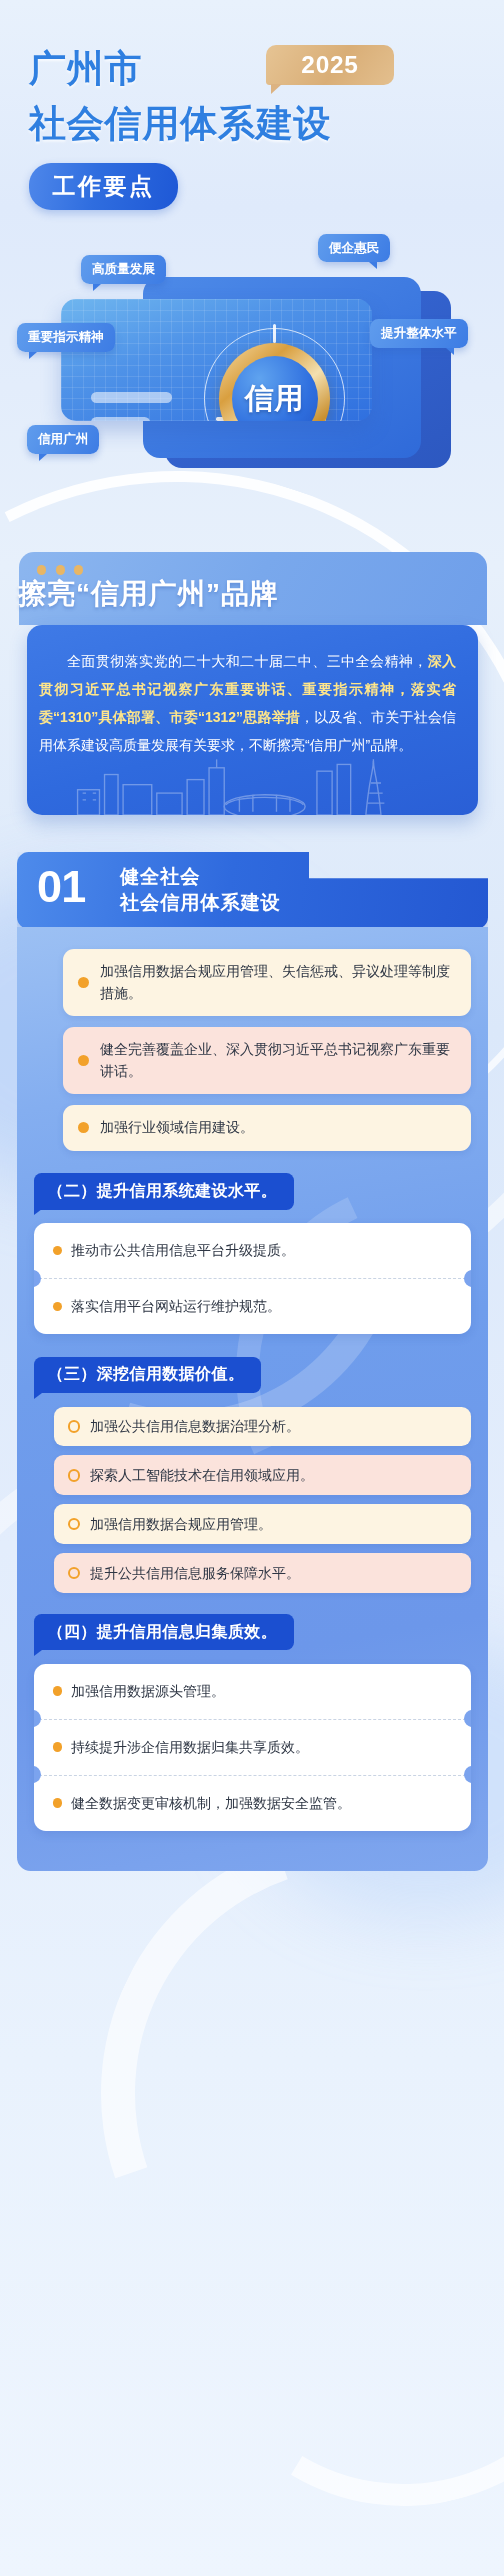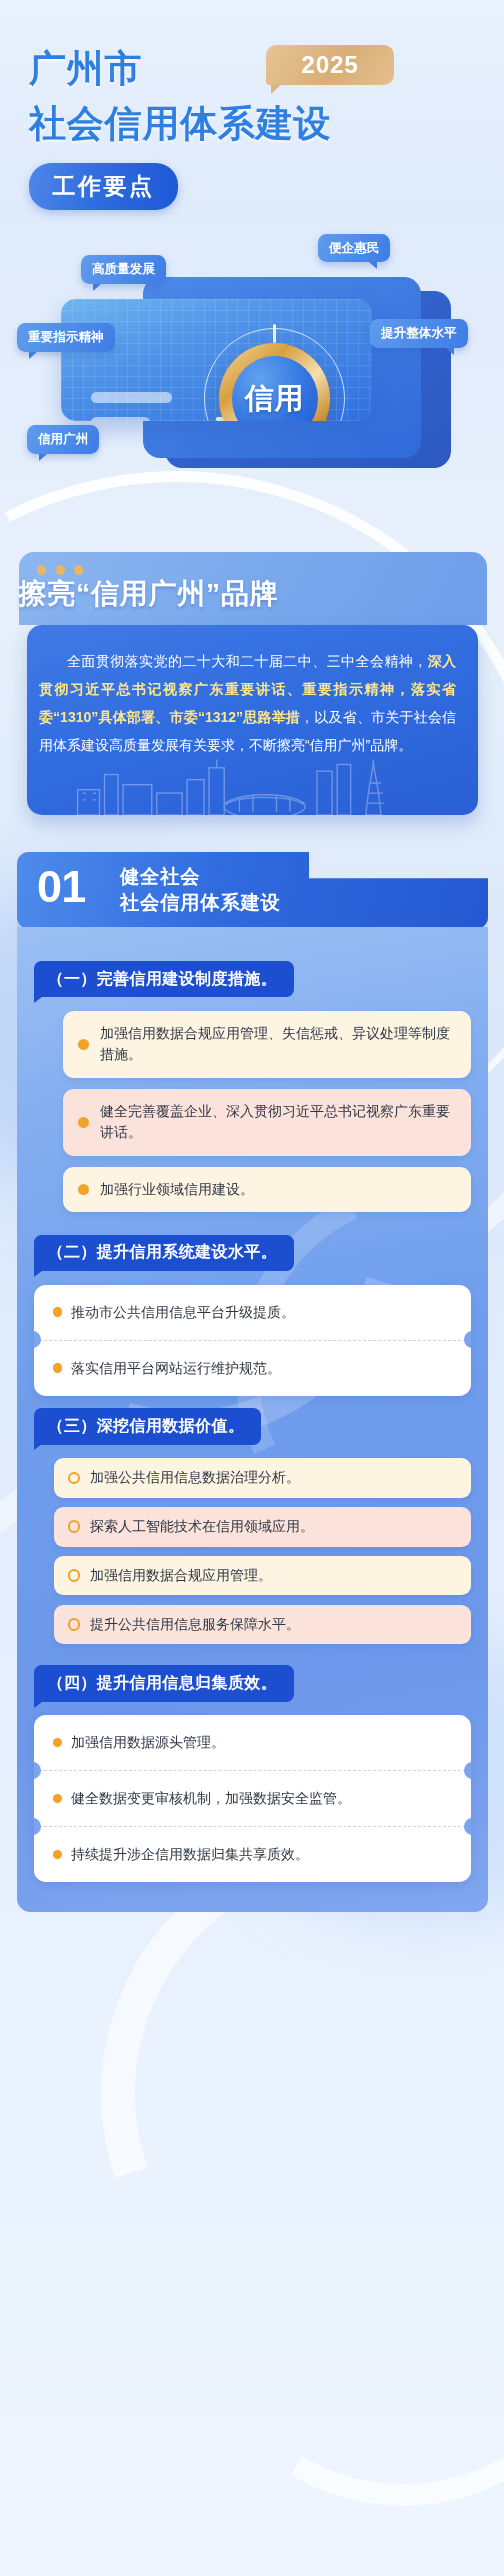--- a/index.html
+++ b/index.html
@@ -150,21 +150,21 @@
   .card-item{ display:flex; align-items:center; gap:11px; border-radius:11px;
         padding:11.8px 15px; margin:0 0 11px 29px; box-shadow:0 2.5px 5.9px rgba(40,80,170,.12); }
   .card-item.cream{ background:#fdf4e2; }
   .card-item.pink{  background:#fbe3dc; }
   .bullet{ width:11px; height:11px; border-radius:50%; background:#f2a12a; flex:0 0 auto; }
   .bullet.ring{ width:12.6px; height:12.6px; border-radius:50%; background:transparent;
         border:2.9px solid #f2a12a; }
   .card-text{ color:#2e3644; font-size:14px; line-height:1.55; }
 
   
-  .ticket{ position:relative; background:#fff; border-radius:11.8px; margin:0 0 1px 0;
+  .ticket{ position:relative; background:#fff; border-radius:11.8px; margin:0 0 11px 0;
         box-shadow:0 3.4px 8.4px rgba(40,80,170,.14); overflow:hidden; }
   .ticket-row{ position:relative; display:flex; align-items:center; gap:9.3px; padding:17px 18.5px; }
   .ticket-row + .ticket-row{ border-top:1.7px dashed #c9d4e4; }
   .ticket-row + .ticket-row::before,
   .ticket-row + .ticket-row::after{ content:""; position:absolute; top:-9.3px; width:17px; height:17px;
         border-radius:50%; background:#7ba3ee; }
   .ticket-row + .ticket-row::before{ left:-10px; }
   .ticket-row + .ticket-row::after{ right:-10px; }
   .ticket .bullet{ width:9.3px; height:9.3px; }
   .ticket-text{ color:#2e3644; font-size:14px; line-height:1.5; }
@@ -258,21 +258,21 @@
     <div class="sec-head-bg"></div>
     <div class="sec-num">01</div>
     <div class="sec-titles">
       <div class="sec-t1">健全社会</div>
       <div class="sec-t2">社会信用体系建设</div>
     </div>
   </div>
   <div class="panel">
     <div class="panel-swoosh"></div>
     <div class="panel-swoosh2"></div>
-    <div id="subsections"><div class="sub-head">（一）完善信用建设制度措施。</div><div class="items">
+    <div id="subsections"><div class="items">
           <div class="card-item cream">
             <span class="bullet"></span>
             <span class="card-text">加强信用数据合规应用管理、失信惩戒、异议处理等制度措施。</span>
           </div>
           <div class="card-item pink">
             <span class="bullet"></span>
             <span class="card-text">健全完善覆盖企业、深入贯彻习近平总书记视察广东重要讲话。</span>
           </div>
           <div class="card-item cream">
             <span class="bullet"></span>
@@ -307,23 +307,23 @@
             <span class="stripe-text">提升公共信用信息服务保障水平。</span>
           </div>
         </div><div class="sub-head">（四）提升信用信息归集质效。</div><div class="items">
           <div class="ticket">
             <div class="ticket-row">
               <span class="bullet"></span>
               <span class="ticket-text">加强信用数据源头管理。</span>
             </div>
             <div class="ticket-row">
               <span class="bullet"></span>
+              <span class="ticket-text">持续提升涉企信用数据归集共享质效。</span>
+            </div>
+            <div class="ticket-row">
+              <span class="bullet"></span>
               <span class="ticket-text">健全数据变更审核机制，加强数据安全监管。</span>
             </div>
-            <div class="ticket-row">
-              <span class="bullet"></span>
-              <span class="ticket-text">持续提升涉企信用数据归集共享质效。</span>
-            </div>
           </div>
         </div></div>
   </div>
 </div>
 
 
 </body></html>

